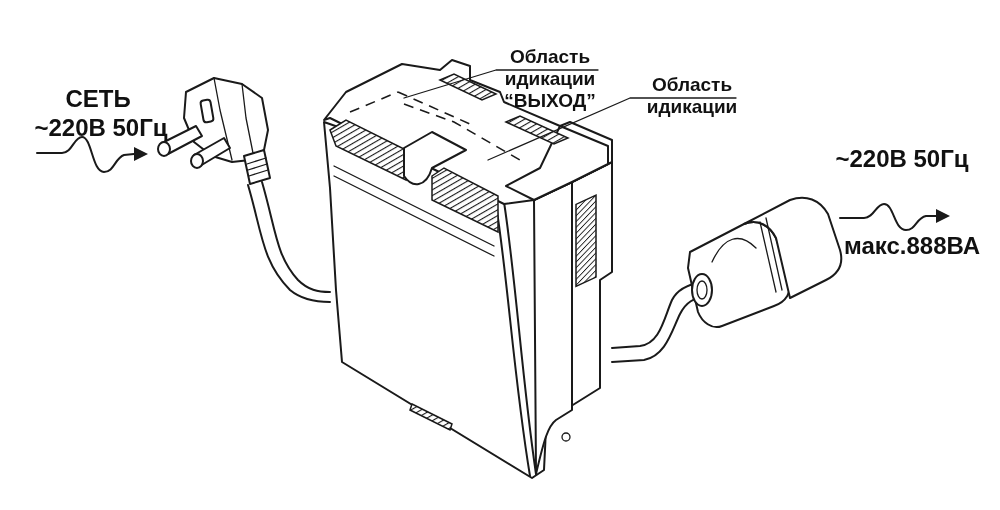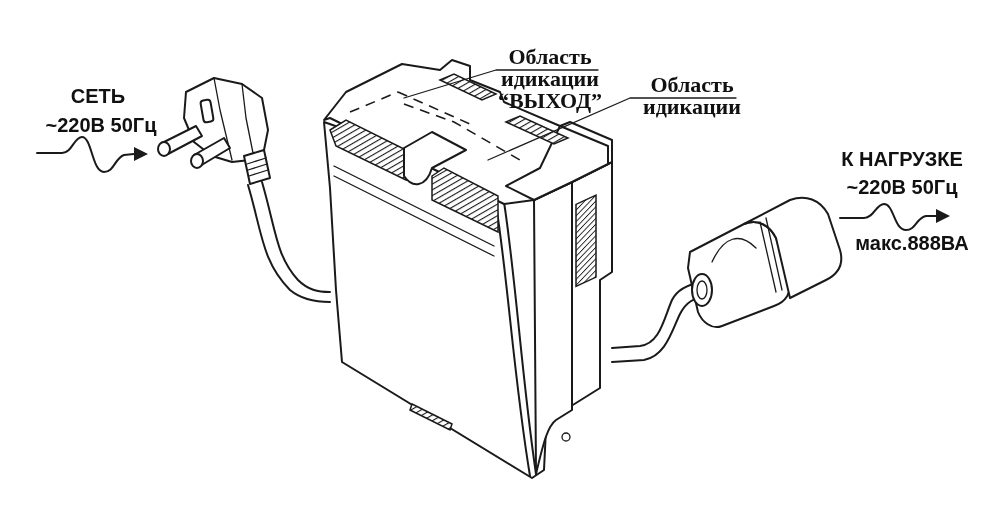--- a/index.html
+++ b/index.html
@@ -1,20 +1,20 @@
 <!DOCTYPE html>
 <html><head>
   <meta charset="utf-8">
   <style>
     html, body { margin: 0; padding: 0; background: #ffffff; }
     body { width: 1000px; height: 510px; position: relative; overflow: hidden; font-family: "Liberation Sans", sans-serif; }
     #scene { position: absolute; left: 0; top: 0; width: 1000px; height: 510px; }
     .lbl { position: absolute; font-family: "Liberation Sans", sans-serif; font-weight: bold; color: #111111; text-align: center; white-space: nowrap; line-height: 1.15; }
-    .big { font-size: 20px; }
-    .med { font-size: 22px; font-family: Liberation Serif, serif; }
+    .big { font-size: 24px; }
+    .med { font-size: 19px; }
     svg .ln { fill: none; stroke: #1a1a1a; stroke-width: 2; stroke-linejoin: round; stroke-linecap: round; }
     svg .thin { fill: none; stroke: #1a1a1a; stroke-width: 1.3; stroke-linejoin: round; stroke-linecap: round; }
     svg .fillw { fill: #ffffff; stroke: #1a1a1a; stroke-width: 2; stroke-linejoin: round; }
     svg .dash { fill: none; stroke: #1a1a1a; stroke-width: 1.6; stroke-dasharray: 10 7; }
     svg .hatch { fill: url(#hatchPat); stroke: #1a1a1a; stroke-width: 1.5; }
     svg .arrowhead { fill: #1a1a1a; stroke: none; }
   </style>
 </head>
 <body>
 
@@ -127,18 +127,17 @@
   <div>идикации</div>
   <div>“ВЫХОД”</div>
 </div>
 
 <div class="lbl med" style="left:632px; top:74px; width:120px; line-height:22px;">
   <div>Область</div>
   <div>идикации</div>
 </div>
 
 <div class="lbl big" style="left:812px; top:145px; width:180px; line-height:28px;">
-  <div>К НАГРУЗКЕ</div>
   <div>~220В 50Гц</div>
 </div>
 <div class="lbl big" style="left:832px; top:232px; width:160px;">
   <div>макс.888ВА</div>
 </div>
 
 </body></html>

